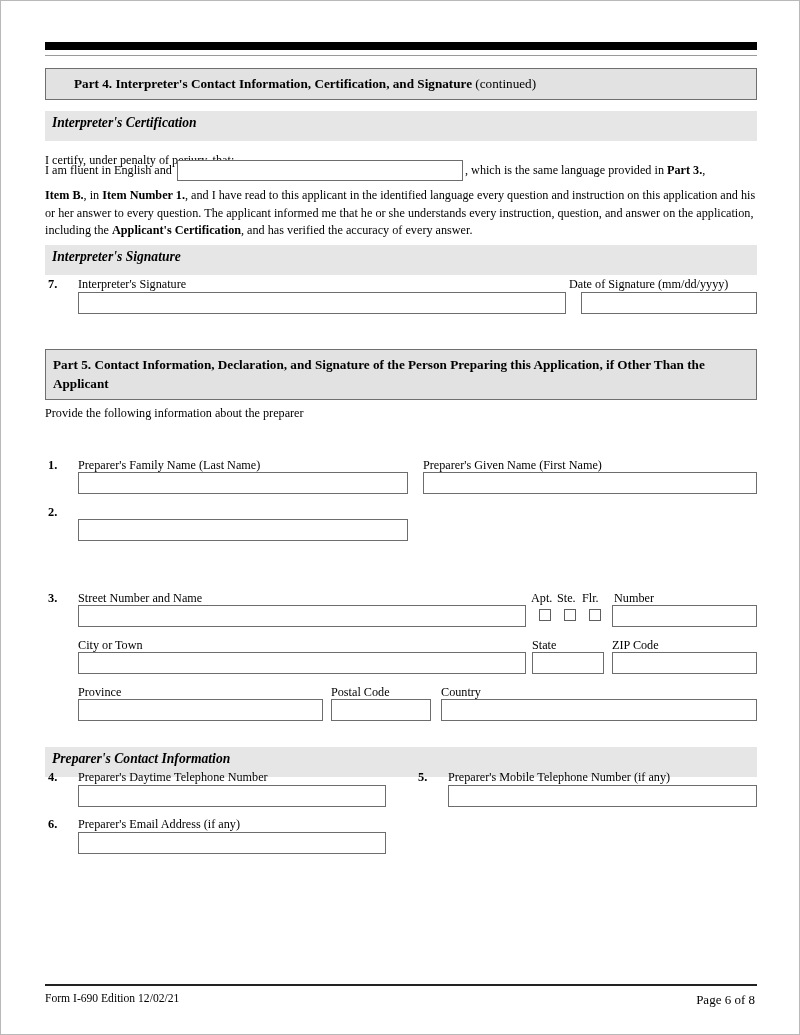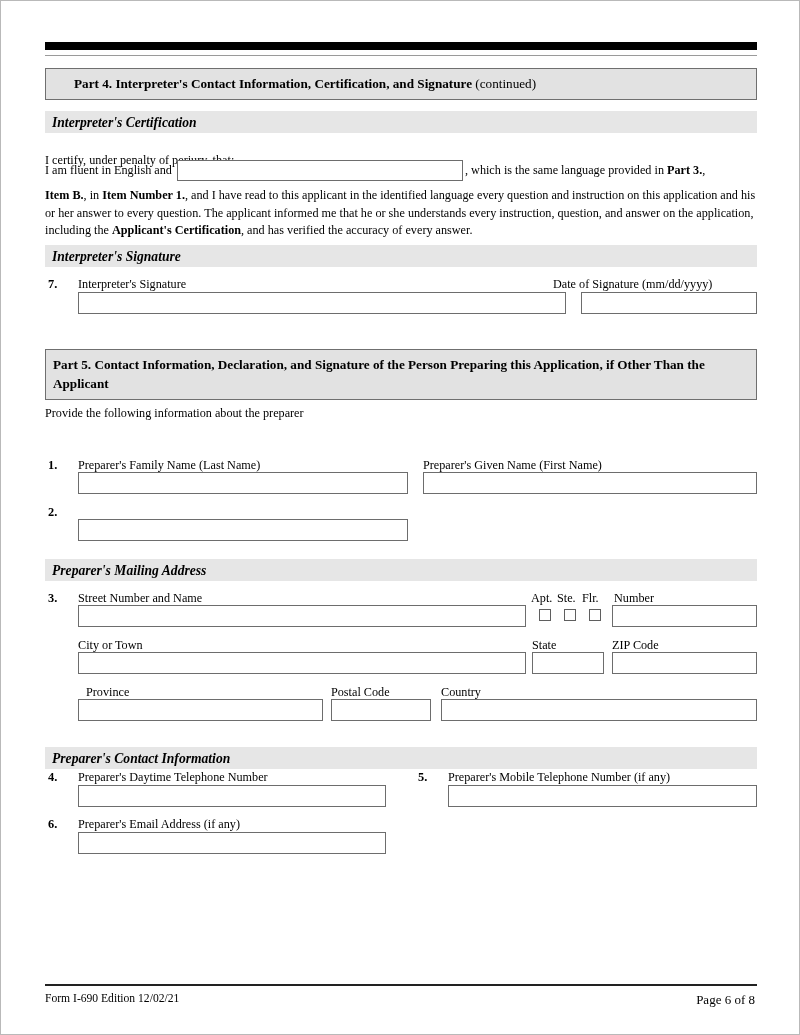--- a/index.html
+++ b/index.html
@@ -55,21 +55,21 @@
   }
   .part-header .cont {
     font-weight: normal;
   }
 
   
   .sec-header {
     position: absolute;
     left: 44px;
     width: 712px;
-    height: 22px;
+    height: 30px;
     background: #e6e6e6;
     box-sizing: border-box;
     font-weight: bold;
     font-style: italic;
     font-size: 13.6px;
     line-height: 23px;
     padding-left: 7px;
   }
 
   
@@ -176,42 +176,41 @@
   </div>
 
   <div class="para" style="left:44px; top:186px; width:712px;">
     <b>Item B.</b><span>, in </span><b>Item Number 1.</b><span>, and I have read to this applicant in the identified language every question and instruction on this application and his or her answer to every question.  The applicant informed me that he or she understands every instruction, question, and answer on the application, including the </span><b>Applicant's Certification</b><span>, and has verified the accuracy of every answer.</span>
   </div>
 
   <div class="sec-header" style="top:244px;">Interpreter's Signature</div>
 
   <div class="num" style="left:47px; top:275px;">7.</div>
   <div class="lbl" style="left:77px; top:275px;">Interpreter's Signature</div>
-  <div class="lbl" style="left:552px; top:275px;">Date of Signature (mm/dd/yyyy)</div>
+  <div class="lbl" style="left:568px; top:275px;">Date of Signature (mm/dd/yyyy)</div>
 
   <div class="box" style="left:77px; top:291px; width:488px; height:22px;"></div>
   <div class="box" style="left:580px; top:291px; width:176px; height:22px;"></div>
 
   <div class="part-header" style="top:338px;margin-top:10px;">
     <span>Part 5.  Contact Information, Declaration, and Signature of the Person Preparing this Application, if Other Than the Applicant</span>
   </div>
 
   <div class="txt" style="left:44px; top:392px;">Provide the following information about the preparer</div>
 
 
   <div class="num" style="left:47px; top:456px;">1.</div>
   <div class="lbl" style="left:77px; top:456px;">Preparer's Family Name (Last Name)</div>
   <div class="lbl" style="left:422px; top:456px;">Preparer's Given Name (First Name)</div>
   <div class="box" style="left:77px; top:471px; width:330px; height:22px;"></div>
   <div class="box" style="left:422px; top:471px; width:334px; height:22px;"></div>
 
   <div class="num" style="left:47px; top:503px;">2.</div>
   <div class="box" style="left:77px; top:518px; width:330px; height:22px;"></div>
 
-  <div class="sec-header" style="top:558px;">Preparer's Mailing Address</div>
 
   <div class="num" style="left:47px; top:589px;">3.</div>
   <div class="lbl" style="left:77px; top:589px;">Street Number and Name</div>
   <div class="lbl" style="left:530px; top:589px;">Apt.</div>
   <div class="lbl" style="left:556px; top:589px;">Ste.</div>
   <div class="lbl" style="left:581px; top:589px;">Flr.</div>
   <div class="lbl" style="left:613px; top:589px;">Number</div>
 
   <div class="box" style="left:77px; top:604px; width:448px; height:22px;"></div>
   <div class="cbox" style="left:538px; top:608px;"></div>
@@ -219,21 +218,21 @@
   <div class="cbox" style="left:588px; top:608px;"></div>
   <div class="box" style="left:611px; top:604px; width:145px; height:22px;"></div>
 
   <div class="lbl" style="left:77px; top:636px;">City or Town</div>
   <div class="lbl" style="left:531px; top:636px;">State</div>
   <div class="lbl" style="left:611px; top:636px;">ZIP Code</div>
   <div class="box" style="left:77px; top:651px; width:448px; height:22px;"></div>
   <div class="box" style="left:531px; top:651px; width:72px; height:22px;"></div>
   <div class="box" style="left:611px; top:651px; width:145px; height:22px;"></div>
 
-  <div class="lbl" style="left:77px; top:683px;margin-left:8px;">Province</div>
+  <div class="lbl" style="left:77px; top:683px;">Province</div>
   <div class="lbl" style="left:330px; top:683px;">Postal Code</div>
   <div class="lbl" style="left:440px; top:683px;">Country</div>
   <div class="box" style="left:77px; top:698px; width:245px; height:22px;"></div>
   <div class="box" style="left:330px; top:698px; width:100px; height:22px;"></div>
   <div class="box" style="left:440px; top:698px; width:316px; height:22px;"></div>
 
   <div class="sec-header" style="top:738px;margin-top:8px;">Preparer's Contact Information</div>
 
   <div class="num" style="left:47px; top:768px;">4.</div>
   <div class="lbl" style="left:77px; top:768px;">Preparer's Daytime Telephone Number</div>

